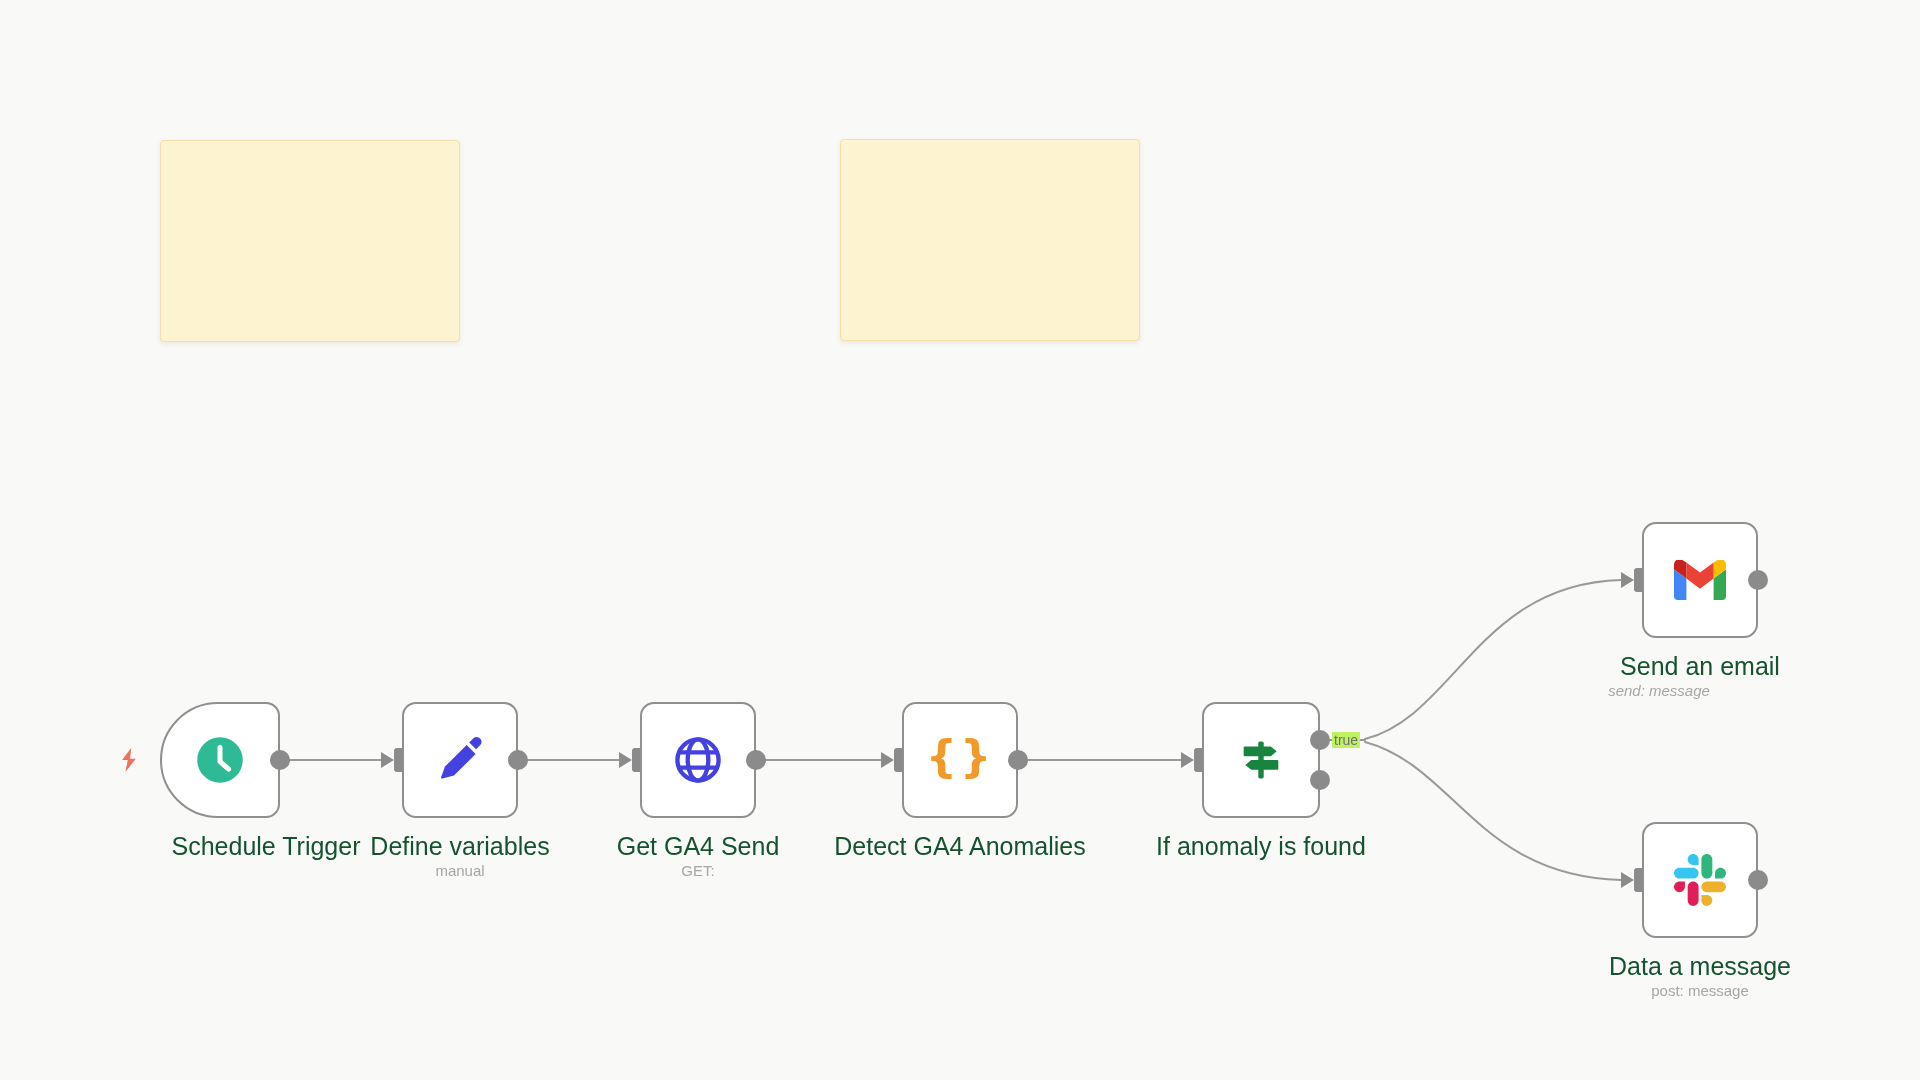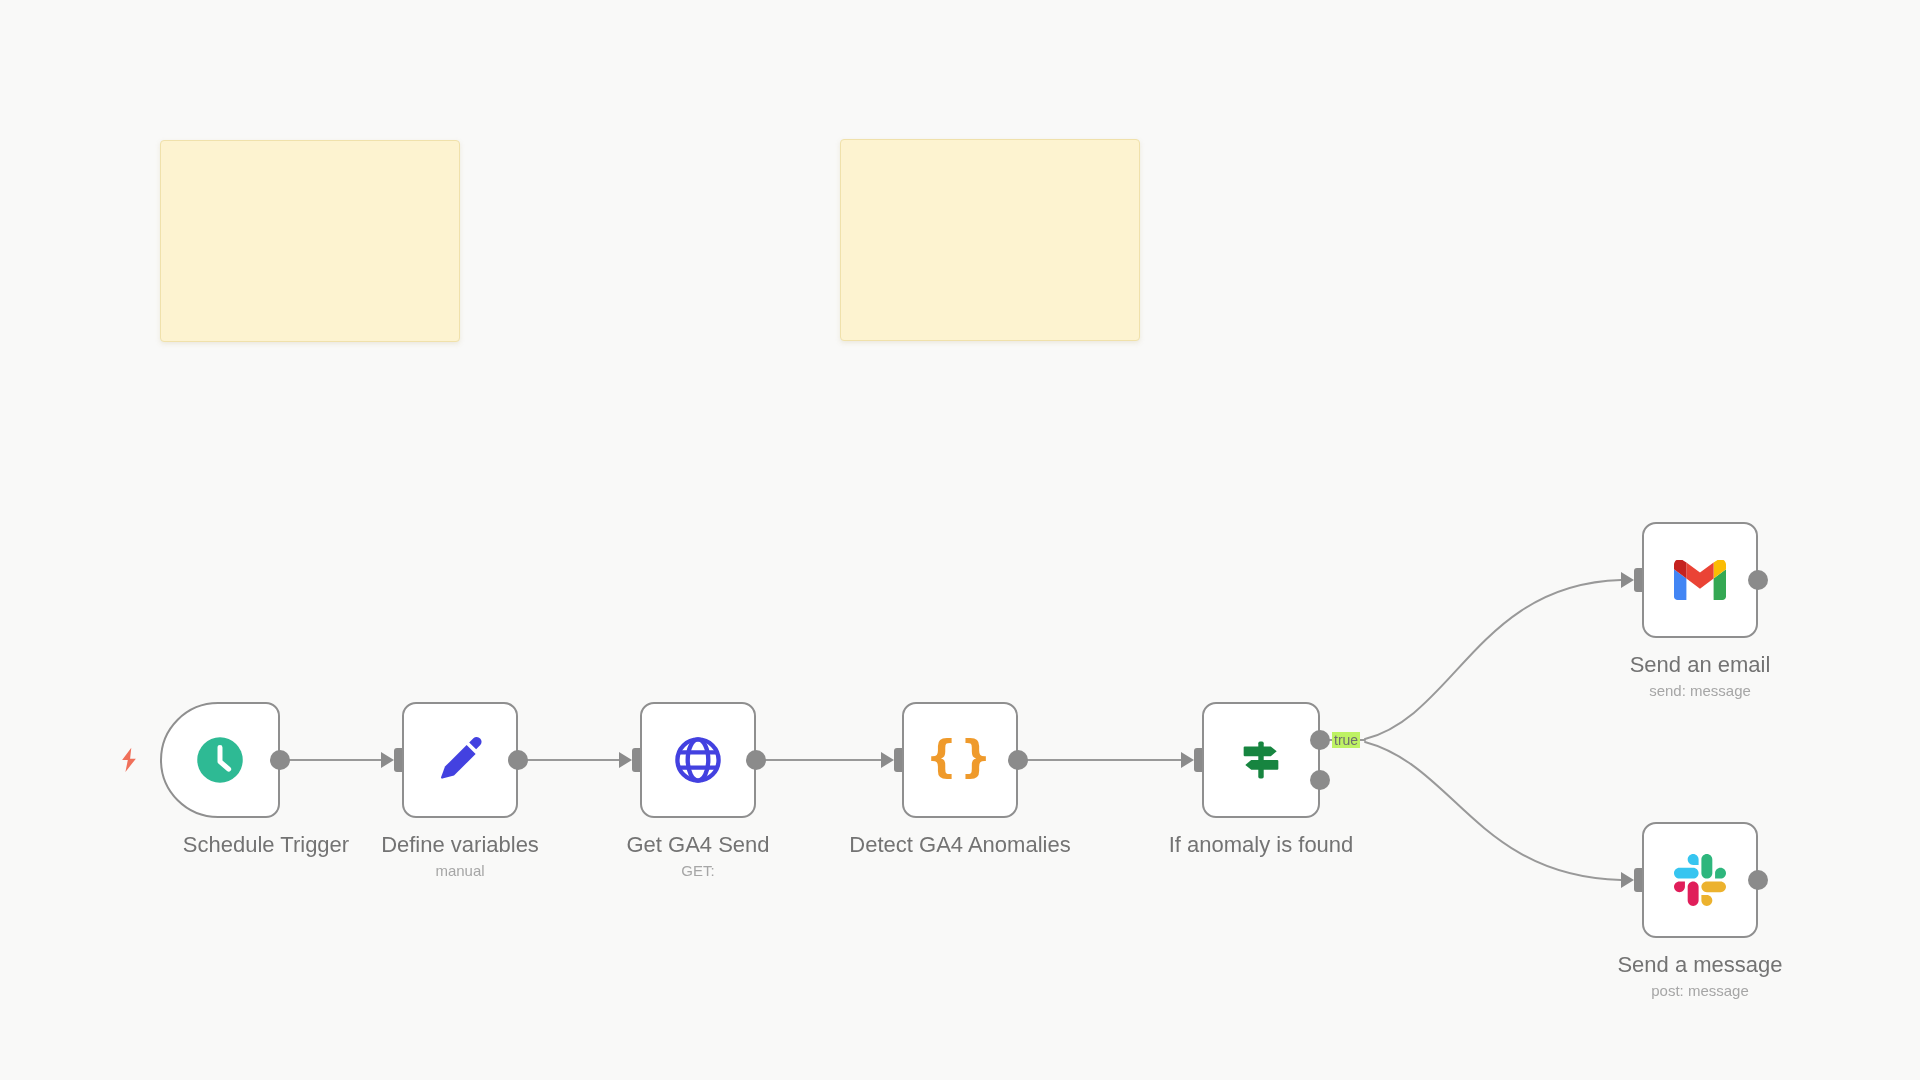--- a/index.html
+++ b/index.html
@@ -37,21 +37,21 @@
     border-top:8px solid transparent;border-bottom:8px solid transparent;
     border-left:13px solid #8b8b8b;
   }
   .in-rect{
     position:absolute;left:13px;top:0;width:14px;height:24px;
     border-radius:3px;background:#8b8b8b;
   }
 
   .node-label{
     position:absolute;transform:translateX(-50%);
-    font-size:22px;font-weight:500;color:#737373;white-space:nowrap;
+    font-size:25px;font-weight:500;color:#14532d;white-space:nowrap;
     text-align:center;
   }
   .node-subtitle{
     position:absolute;transform:translateX(-50%);
     font-size:15px;font-weight:400;color:#a6a6a6;white-space:nowrap;
     text-align:center;
   }
   .branch-label{
     position:absolute;font-size:14px;color:#6f6f6f;
     background:#bef264;padding:0 2px;line-height:16px;
@@ -158,31 +158,31 @@
     <svg width="52" height="40" viewBox="0 0 52 40">
       <path fill="#4285f4" d="M3.6 40 h8.8 V18.6 L0 9.2 V36.4 C0 38.4 1.6 40 3.6 40 z"></path>
       <path fill="#34a853" d="M39.6 40 h8.8 c2 0 3.6-1.6 3.6-3.6 V9.2 l-12.4 9.4 z"></path>
       <path fill="#fbbc04" d="M39.6 2.4 v16.2 L52 9.2 V4.6 c0-4.5-5.2-7.1-8.8-4.4 z"></path>
       <path fill="#ea4335" d="M12.4 18.6 V2.4 L26 12.6 39.6 2.4 v16.2 L26 28.8 z"></path>
       <path fill="#c5221f" d="M0 4.6 v4.6 l12.4 9.4 V2.4 L8.8 0.2 C5.2-2.5 0 0.1 0 4.6 z"></path>
     </svg>
   </div>
   <div class="out-dot" style="left:1748px;top:570px;"></div>
   <div class="node-label" style="left:1700px;top:652px;">Send an email</div>
-  <div class="node-subtitle" style="left:1700px;top:682px;">send: message</div>
+  <div class="node-subtitle" style="left:1659px;top:682px;font-style:italic;">send: message</div>
 
   <div class="in-port" style="left:1621px;top:868px;">
     <div class="in-arrow"></div>
     <div class="in-rect"></div>
   </div>
   <div class="node" style="left:1642px;top:822px;">
     <svg width="52" height="52" viewBox="0 0 122.8 122.8">
       <path fill="#e01e5a" d="M25.8 77.6c0 7.1-5.8 12.9-12.9 12.9S0 84.7 0 77.6s5.8-12.9 12.9-12.9h12.9v12.9zM32.3 77.6c0-7.1 5.8-12.9 12.9-12.9s12.9 5.8 12.9 12.9v32.3c0 7.1-5.8 12.9-12.9 12.9s-12.9-5.8-12.9-12.9V77.6z"></path>
       <path fill="#36c5f0" d="M45.2 25.8c-7.1 0-12.9-5.8-12.9-12.9S38.1 0 45.2 0s12.9 5.8 12.9 12.9v12.9H45.2zM45.2 32.3c7.1 0 12.9 5.8 12.9 12.9s-5.8 12.9-12.9 12.9H12.9C5.8 58.1 0 52.3 0 45.2s5.8-12.9 12.9-12.9h32.3z"></path>
       <path fill="#2eb67d" d="M97 45.2c0-7.1 5.8-12.9 12.9-12.9s12.9 5.8 12.9 12.9-5.8 12.9-12.9 12.9H97V45.2zM90.5 45.2c0 7.1-5.8 12.9-12.9 12.9s-12.9-5.8-12.9-12.9V12.9C64.7 5.8 70.5 0 77.6 0s12.9 5.8 12.9 12.9v32.3z"></path>
       <path fill="#ecb22e" d="M77.6 97c7.1 0 12.9 5.8 12.9 12.9s-5.8 12.9-12.9 12.9-12.9-5.8-12.9-12.9V97h12.9zM77.6 90.5c-7.1 0-12.9-5.8-12.9-12.9s5.8-12.9 12.9-12.9h32.3c7.1 0 12.9 5.8 12.9 12.9s-5.8 12.9-12.9 12.9H77.6z"></path>
     </svg>
   </div>
   <div class="out-dot" style="left:1748px;top:870px;"></div>
-  <div class="node-label" style="left:1700px;top:952px;">Send a message</div>
+  <div class="node-label" style="left:1700px;top:952px;">Data a message</div>
   <div class="node-subtitle" style="left:1700px;top:982px;">post: message</div>
 
 </div>
 
 </body></html>

